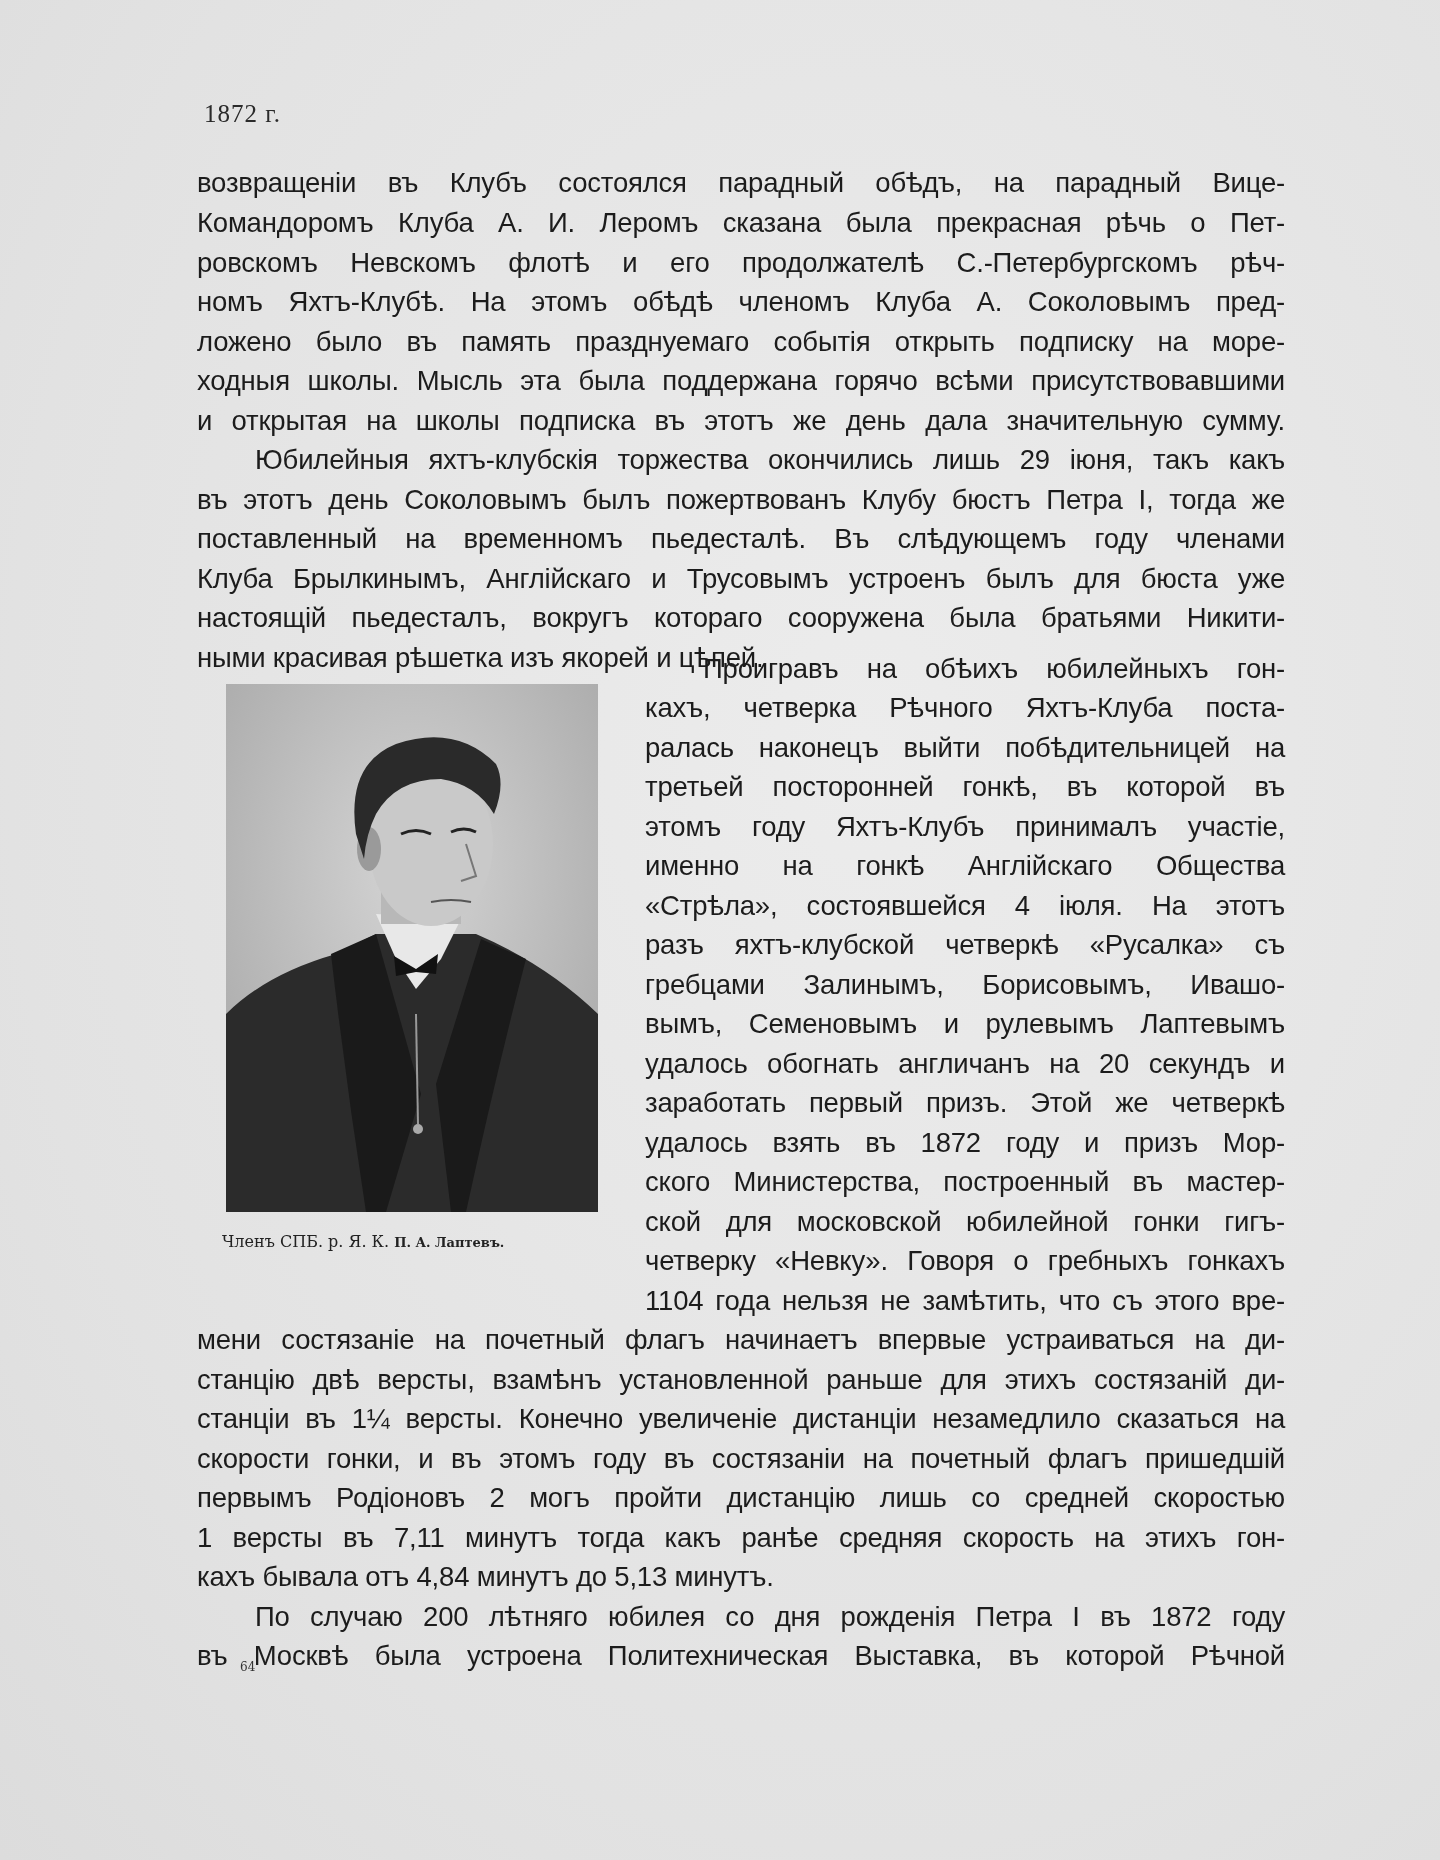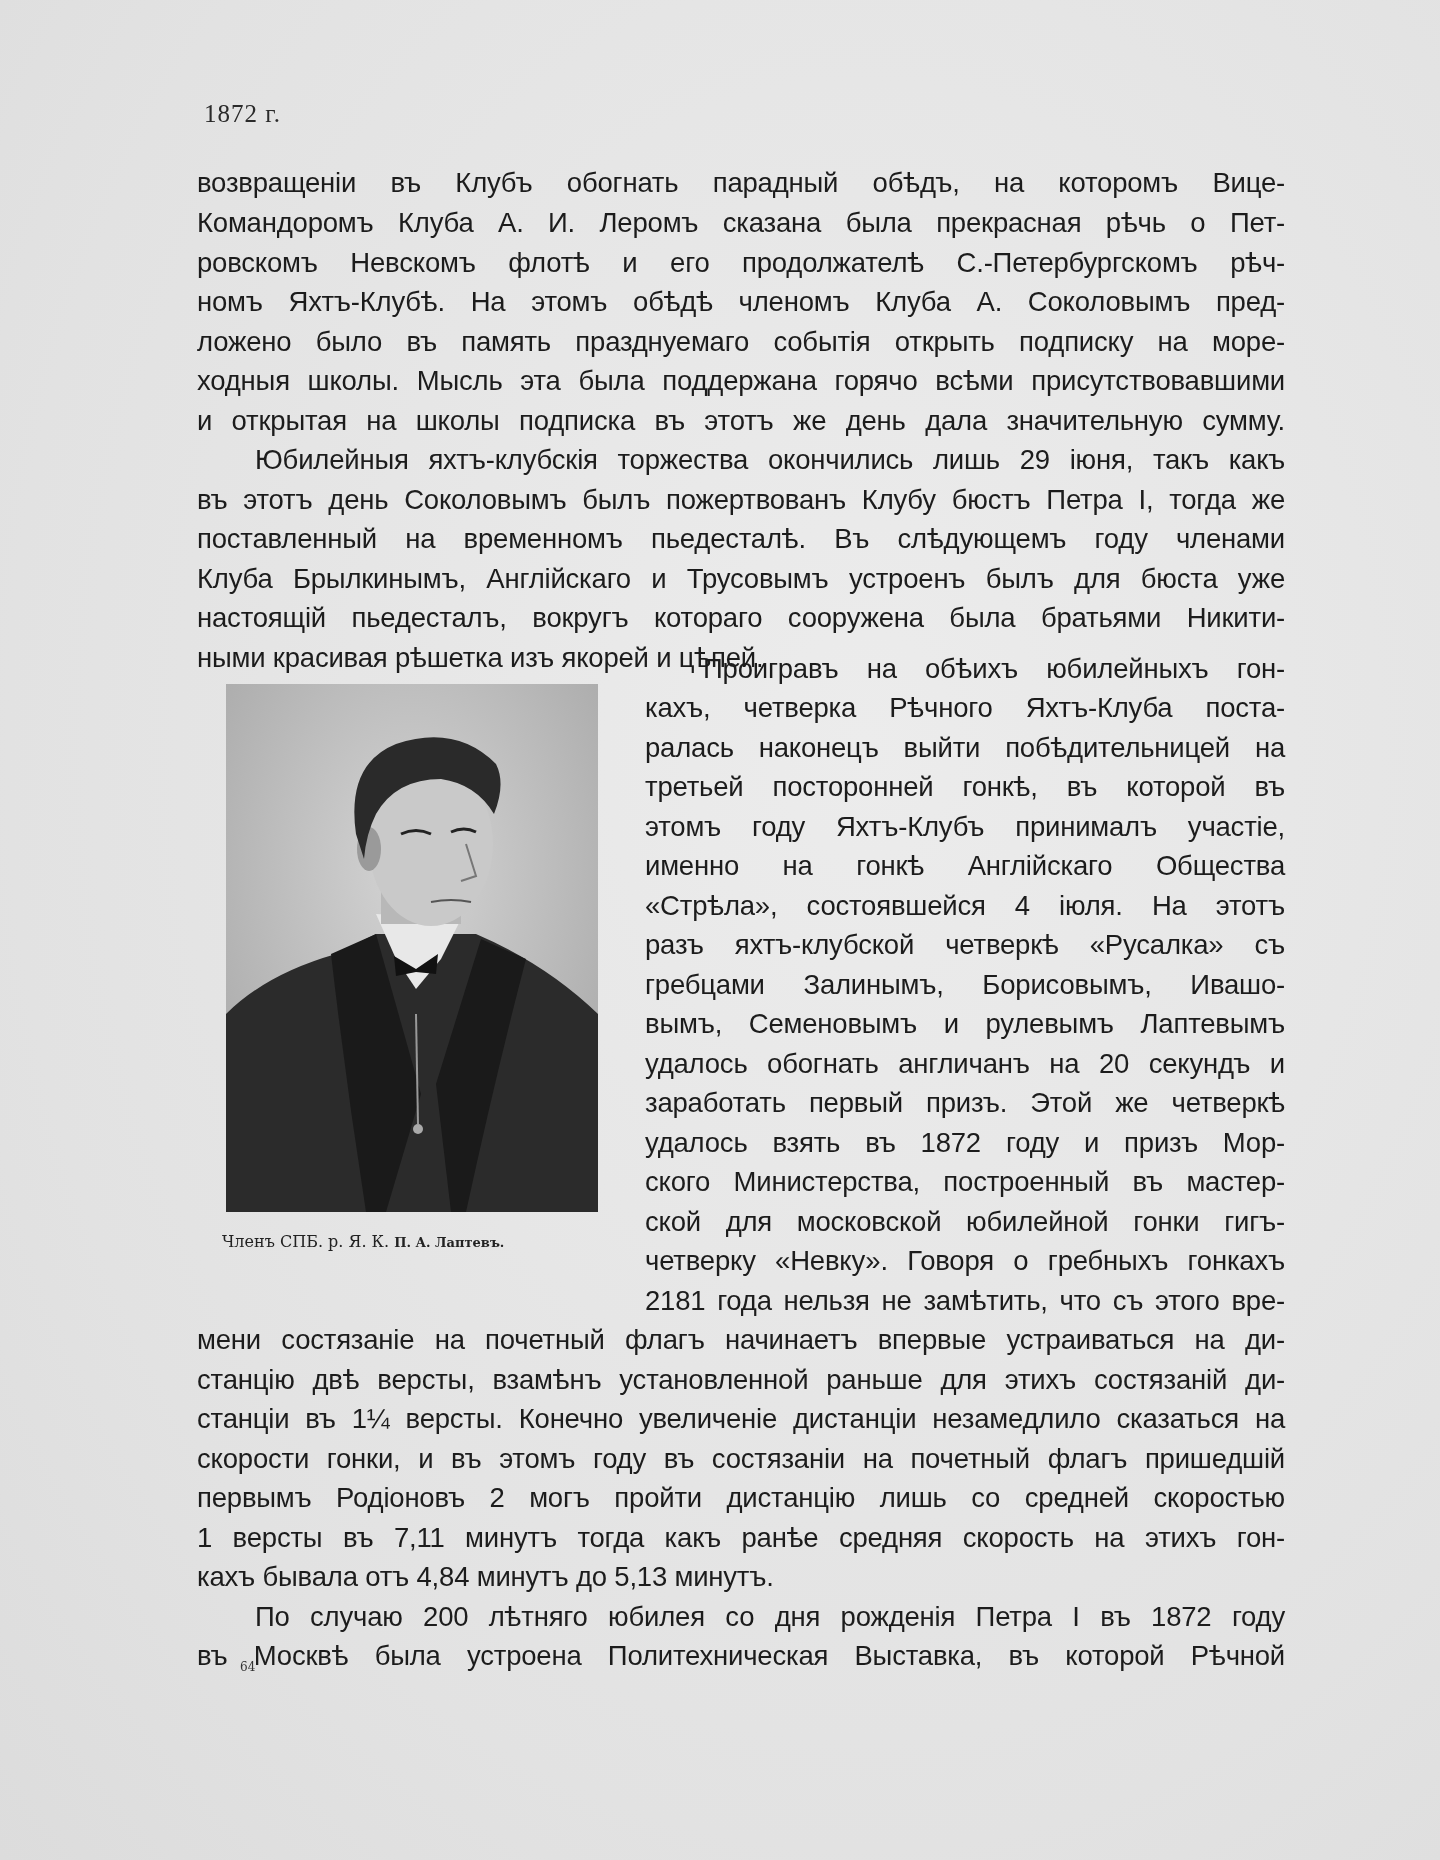--- a/index.html
+++ b/index.html
@@ -40,21 +40,21 @@
     position:absolute; left:240px; top:1660px;
     font-family:"DejaVu Serif", serif; font-size:12px; color:#333;
   }
 </style>
 </head>
 <body>
 
 <div class="running-head">1872 г.</div>
 
 <div>
-  <div class="line full" style="top:164px">возвращенiи въ Клубъ обогнать парадный обѣдъ, на которомъ Вице-</div>
+  <div class="line full" style="top:164px">возвращенiи въ Клубъ состоялся парадный обѣдъ, на парадный Вице-</div>
   <div class="line full" style="top:204px">Командоромъ Клуба А. И. Леромъ сказана была прекрасная рѣчь о Пет-</div>
   <div class="line full" style="top:244px">ровскомъ Невскомъ флотѣ и его продолжателѣ С.-Петербургскомъ рѣч-</div>
   <div class="line full" style="top:283px">номъ Яхтъ-Клубѣ. На этомъ обѣдѣ членомъ Клуба А. Соколовымъ пред-</div>
   <div class="line full" style="top:323px">ложено было въ память празднуемаго событiя открыть подписку на море-</div>
   <div class="line full" style="top:362px">ходныя школы. Мысль эта была поддержана горячо всѣми присутствовавшими</div>
   <div class="line full" style="top:402px">и открытая на школы подписка въ этотъ же день дала значительную сумму.</div>
 </div>
 
 <div>
   <div class="line full indent" style="top:441px">Юбилейныя яхтъ-клубскiя торжества окончились лишь 29 iюня, такъ какъ</div>
@@ -117,21 +117,21 @@
   <div class="line right" style="top:887px">«Стрѣла», состоявшейся 4 iюля. На этотъ</div>
   <div class="line right" style="top:926px">разъ яхтъ-клубской четверкѣ «Русалка» съ</div>
   <div class="line right" style="top:966px">гребцами Залинымъ, Борисовымъ, Ивашо-</div>
   <div class="line right" style="top:1005px">вымъ, Семеновымъ и рулевымъ Лаптевымъ</div>
   <div class="line right" style="top:1045px">удалось обогнать англичанъ на 20 секундъ и</div>
   <div class="line right" style="top:1084px">заработать первый призъ. Этой же четверкѣ</div>
   <div class="line right" style="top:1124px">удалось взять въ 1872 году и призъ Мор-</div>
   <div class="line right" style="top:1163px">ского Министерства, построенный въ мастер-</div>
   <div class="line right" style="top:1203px">ской для московской юбилейной гонки гигъ-</div>
   <div class="line right" style="top:1242px">четверку «Невку». Говоря о гребныхъ гонкахъ</div>
-  <div class="line right" style="top:1282px">2181 года нельзя не замѣтить, что съ этого вре-</div>
+  <div class="line right" style="top:1282px">1104 года нельзя не замѣтить, что съ этого вре-</div>
 </div>
 
 <div>
   <div class="line full" style="top:1321px">мени состязанiе на почетный флагъ начинаетъ впервые устраиваться на ди-</div>
   <div class="line full" style="top:1361px">станцiю двѣ версты, взамѣнъ установленной раньше для этихъ состязанiй ди-</div>
   <div class="line full" style="top:1400px">станцiи въ 1¼ версты. Конечно увеличенiе дистанцiи незамедлило сказаться на</div>
   <div class="line full" style="top:1440px">скорости гонки, и въ этомъ году въ состязанiи на почетный флагъ пришедшiй</div>
   <div class="line full" style="top:1479px">первымъ Родiоновъ 2 могъ пройти дистанцiю лишь со средней скоростью</div>
   <div class="line full" style="top:1519px">1 версты въ 7,11 минутъ тогда какъ ранѣе средняя скорость на этихъ гон-</div>
   <div class="line full last" style="top:1558px">кахъ бывала отъ 4,84 минутъ до 5,13 минутъ.</div>

